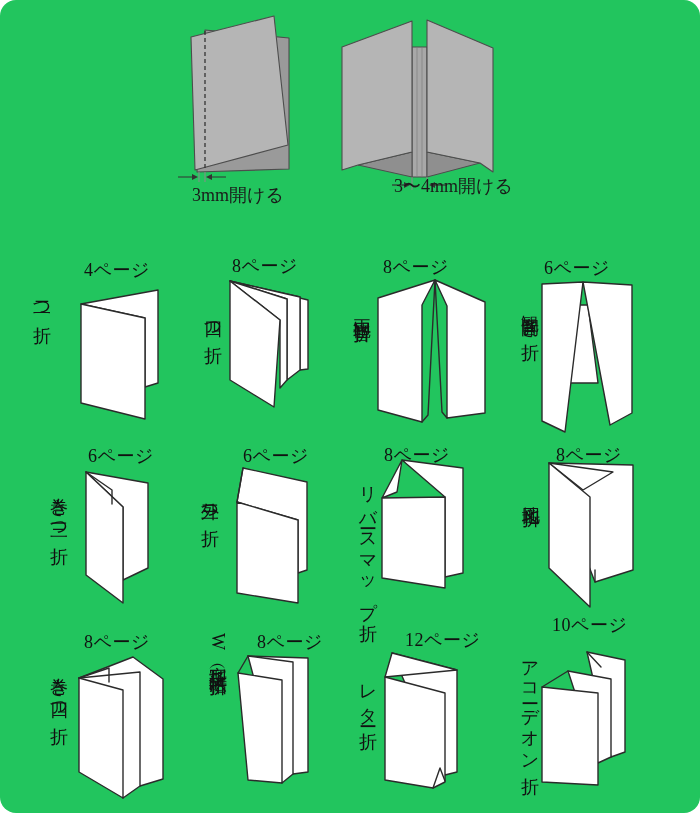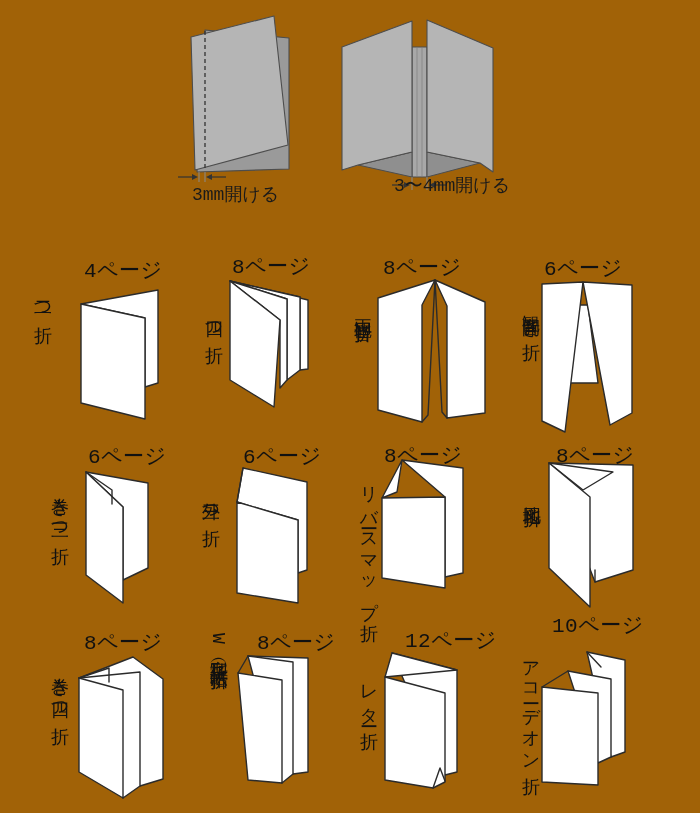--- a/index.html
+++ b/index.html
@@ -1,22 +1,22 @@
 <!DOCTYPE html>
 <html><head>
 <meta charset="utf-8">
 <style>
   html,body{margin:0;padding:0;background:#fff;}
   #canvas{
-    position:relative;width:700px;height:813px;background:#a16207;
-    font-family:Liberation Mono, monospace;color:#111;overflow:hidden;
+    position:relative;width:700px;height:813px;background:#22c55e;
+    font-family:Liberation Serif, serif;color:#111;overflow:hidden;border-radius:16px;
   }
   .abs{position:absolute;}
   .pages-label{
-    position:absolute;font-size:21px;line-height:1;white-space:nowrap;color:#111;
+    position:absolute;font-size:18px;line-height:1;white-space:nowrap;color:#111;
     letter-spacing:0.5px;
   }
   .vlabel{
     position:absolute;font-size:18px;line-height:1;color:#111;
     writing-mode:vertical-rl;text-orientation:mixed;letter-spacing:2px;white-space:nowrap;
   }
   .caption{
     position:absolute;font-size:18px;line-height:1;color:#1a1a1a;white-space:nowrap;
   }
   svg{position:absolute;overflow:visible;}

